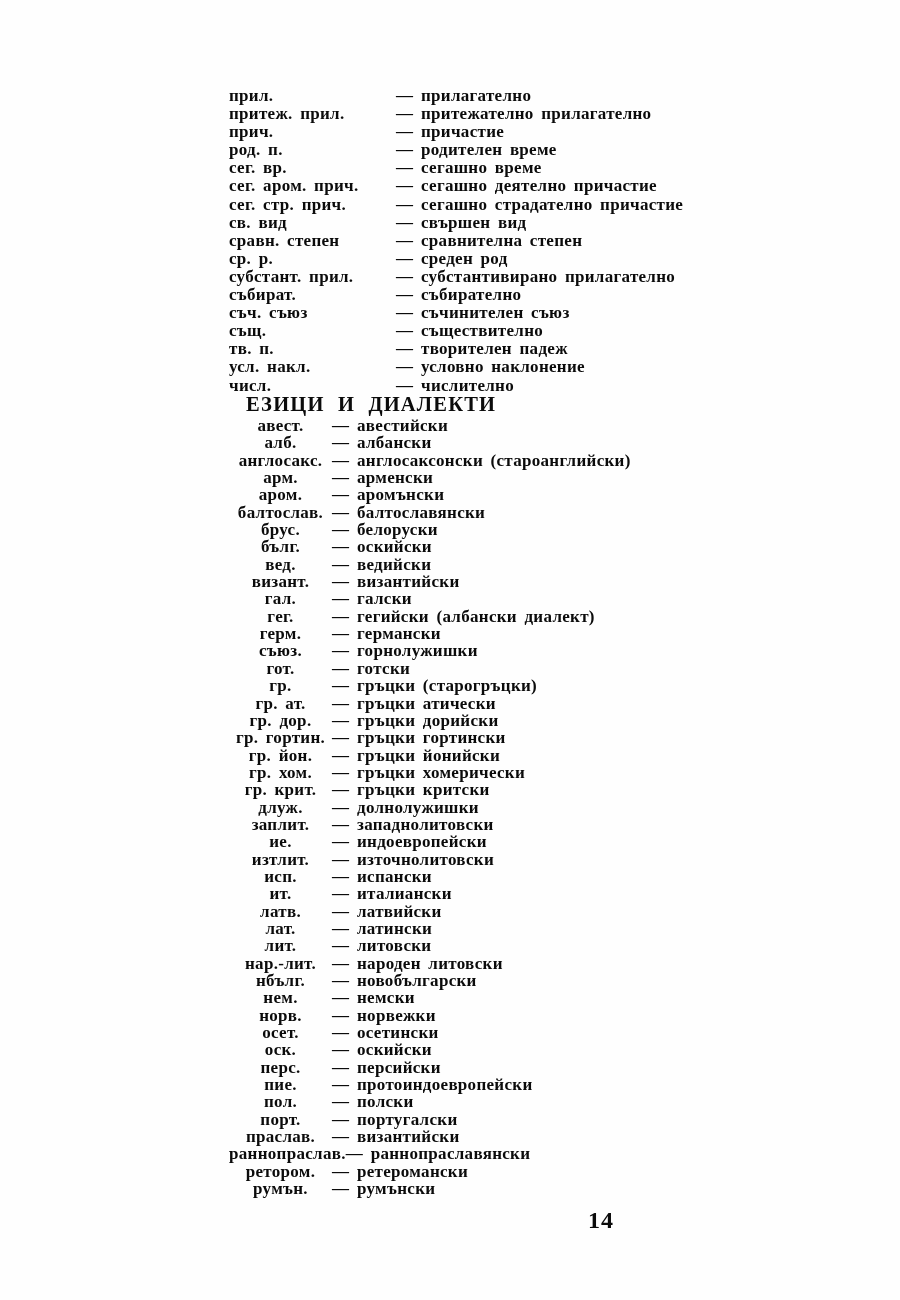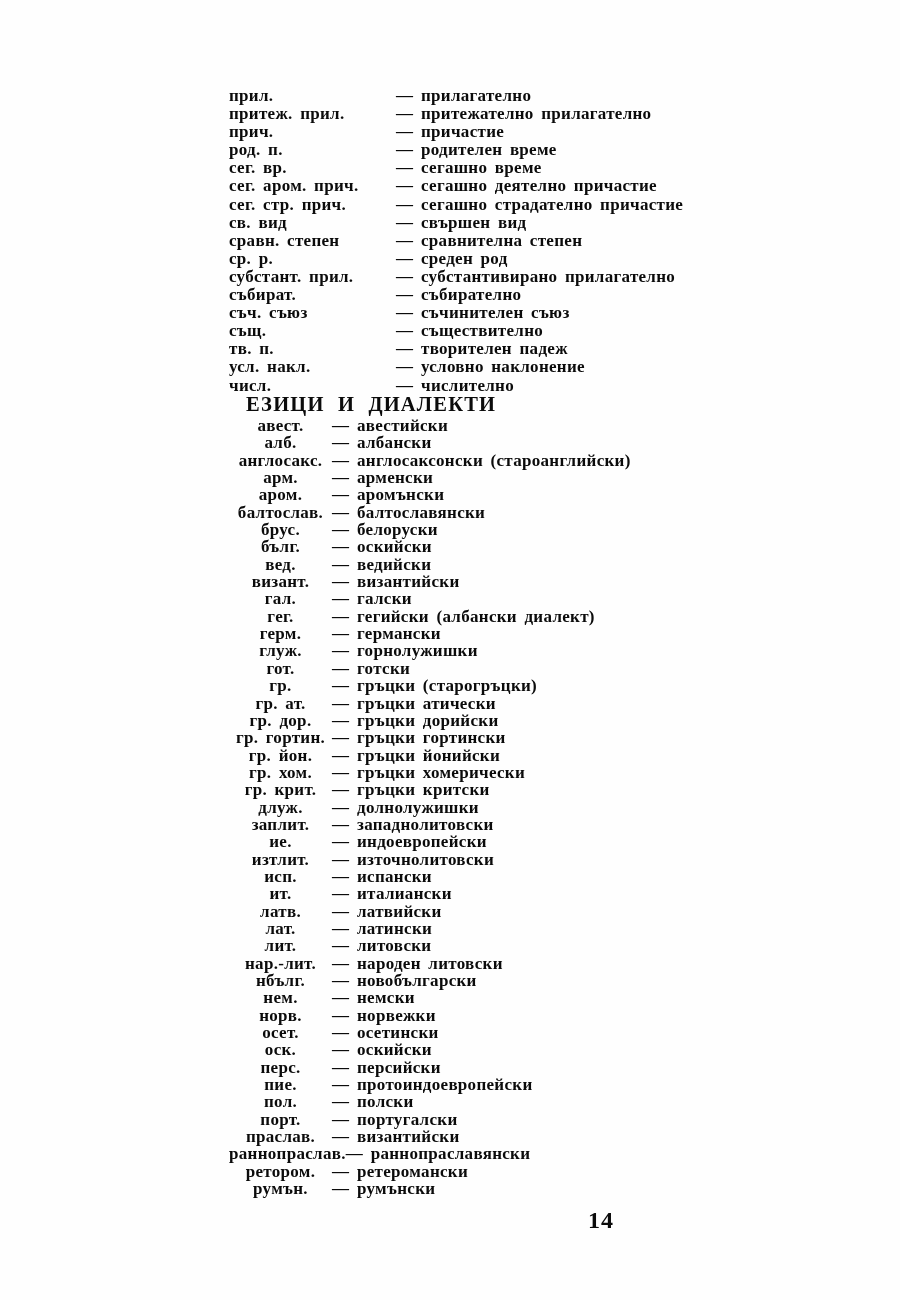--- a/index.html
+++ b/index.html
@@ -250,21 +250,21 @@
         <span class="def">гегийски (албански диалект)</span>
       </div>
 
       <div class="row">
         <span class="abbr">герм.</span>
         <span class="dash">—</span>
         <span class="def">германски</span>
       </div>
 
       <div class="row">
-        <span class="abbr">глуж.</span>
+        <span class="abbr">съюз.</span>
         <span class="dash">—</span>
         <span class="def">горнолужишки</span>
       </div>
 
       <div class="row">
         <span class="abbr">гот.</span>
         <span class="dash">—</span>
         <span class="def">готски</span>
       </div>
 

